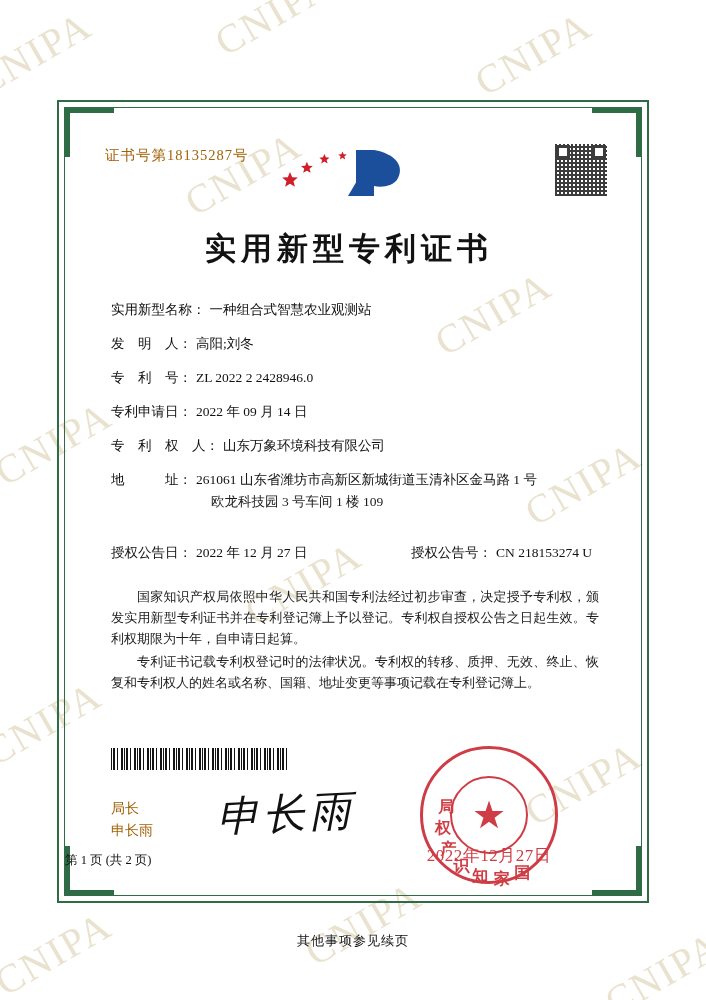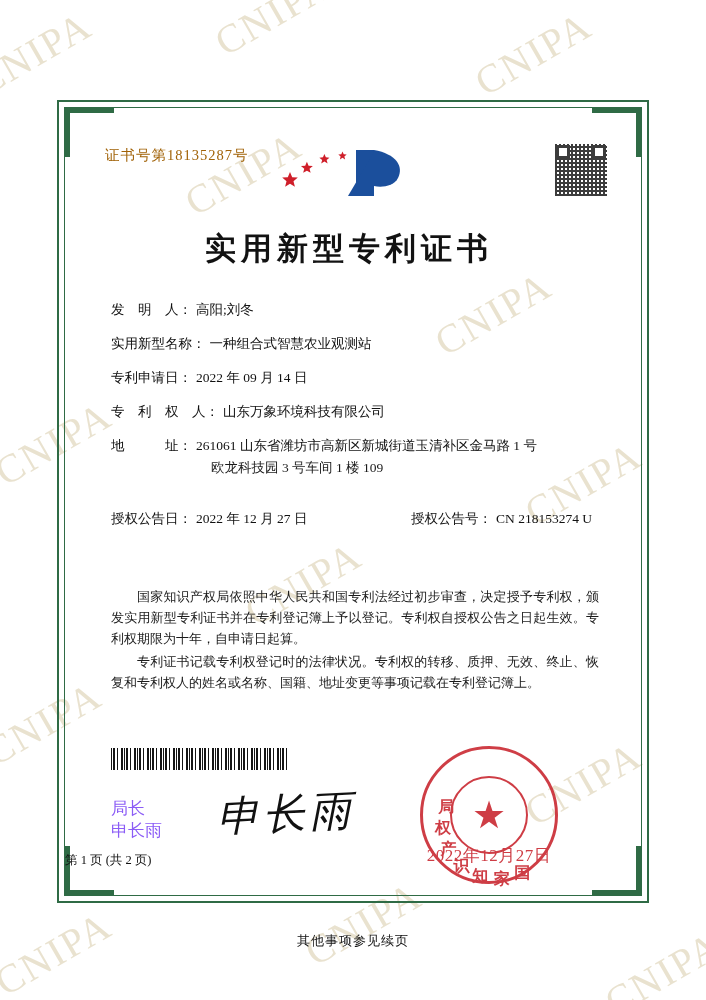--- a/index.html
+++ b/index.html
@@ -180,23 +180,23 @@
       #141414 0 1px, #fff 1px 2px, #141414 2px 4px, #fff 4px 6px,
       #141414 6px 7px, #fff 7px 10px, #141414 10px 12px, #fff 12px 13px
     );
   }
 
   
   .sign-label {
     position: absolute;
     left: 46px;
     top: 690px;
-    font-size: 17px;
+    font-size: 14px;
     line-height: 22px;
-    color: #8b5cf6;
+    color: #a16207;
   }
   .sign-script {
     position: absolute;
     left: 152px;
     top: 678px;
     font-size: 42px;
     font-family: "DejaVu Serif", serif;
     font-style: italic;
     color: #111;
     letter-spacing: 4px;
@@ -320,26 +320,30 @@
           <path d="M96 12 C118 16, 126 28, 120 40 C116 48, 104 50, 96 48 Z"></path>
         </g>
         <path d="M70 58 L96 14 L96 58 Z" fill="#1b4f9c"></path>
       </svg>
     </div>
 
     <div class="main-title">实用新型专利证书</div>
 
     <div class="fields">
       <div class="row">
+        <span class="lbl">实用新型名称：</span>
+        <span class="val">一种组合式智慧农业观测站</span>
+      </div>
+      <div class="row">
         <span class="lbl">发　明　人：</span>
         <span class="val">高阳;刘冬</span>
       </div>
       <div class="row">
-        <span class="lbl">实用新型名称：</span>
-        <span class="val">一种组合式智慧农业观测站</span>
+        <span class="lbl">专　利　号：</span>
+        <span class="val">ZL 2022 2 2428946.0</span>
       </div>
       <div class="row">
         <span class="lbl">专利申请日：</span>
         <span class="val">2022 年 09 月 14 日</span>
       </div>
       <div class="row">
         <span class="lbl">专　利　权　人：</span>
         <span class="val">山东万象环境科技有限公司</span>
       </div>
       <div class="row">

